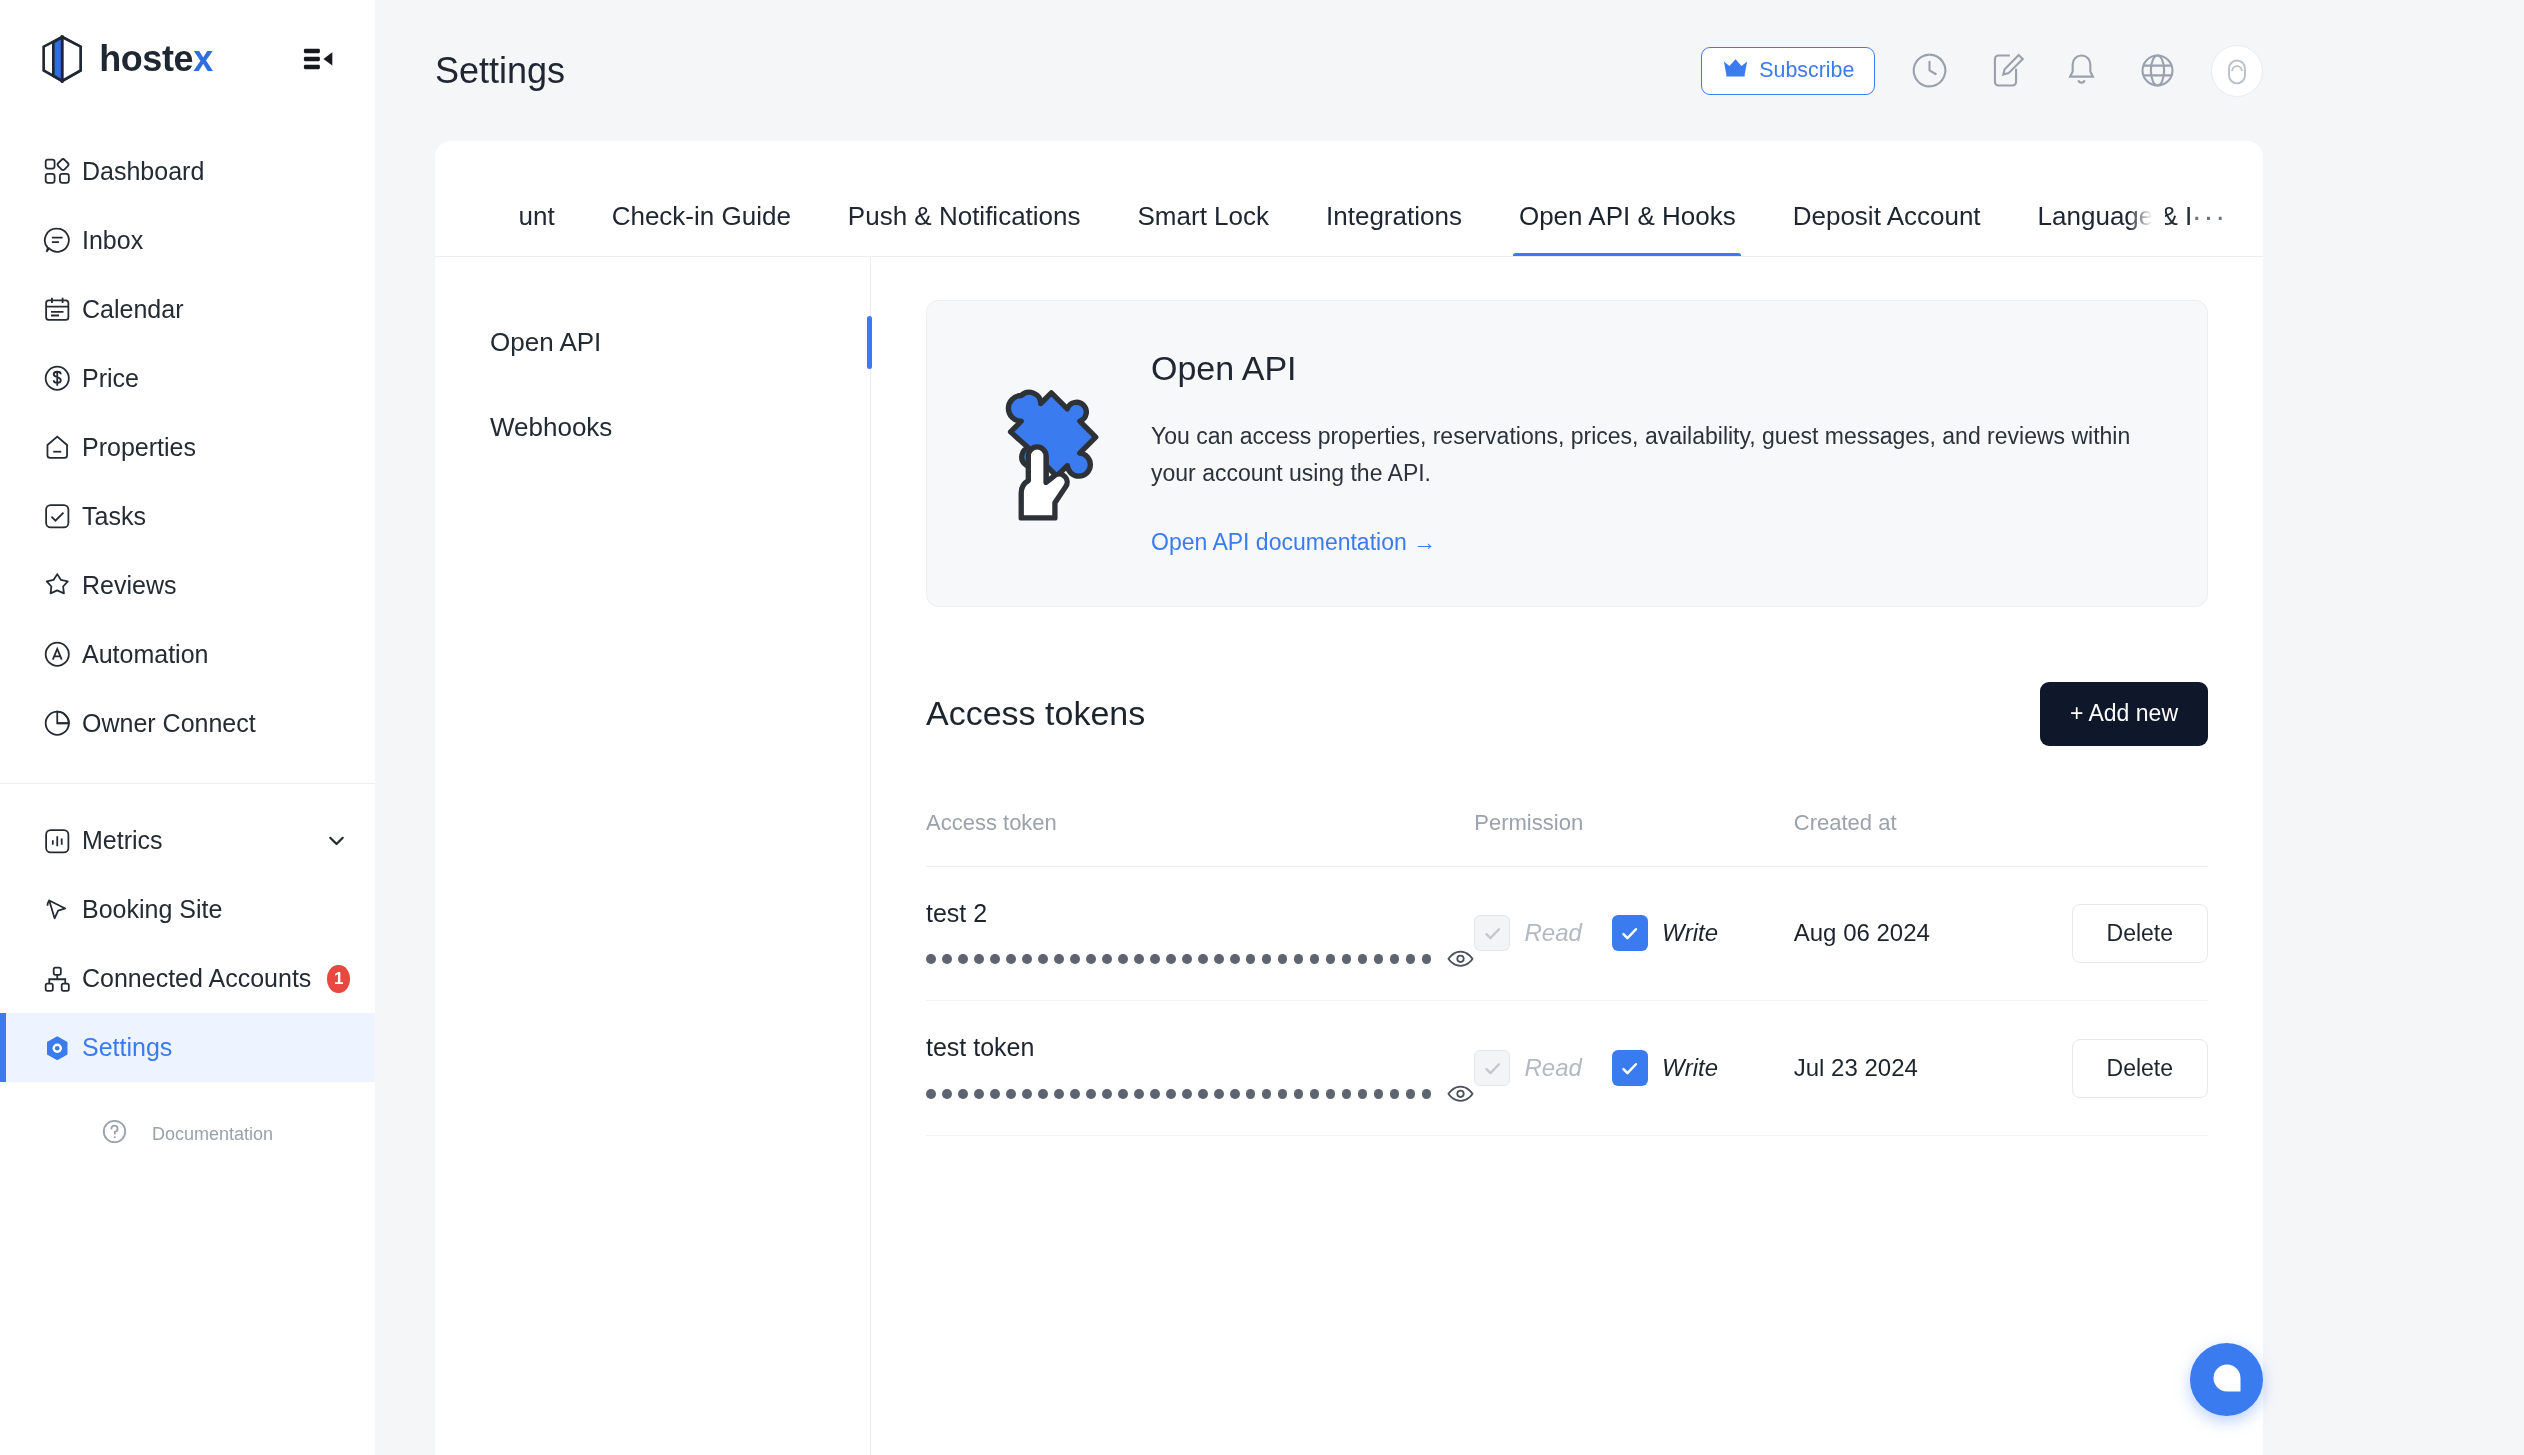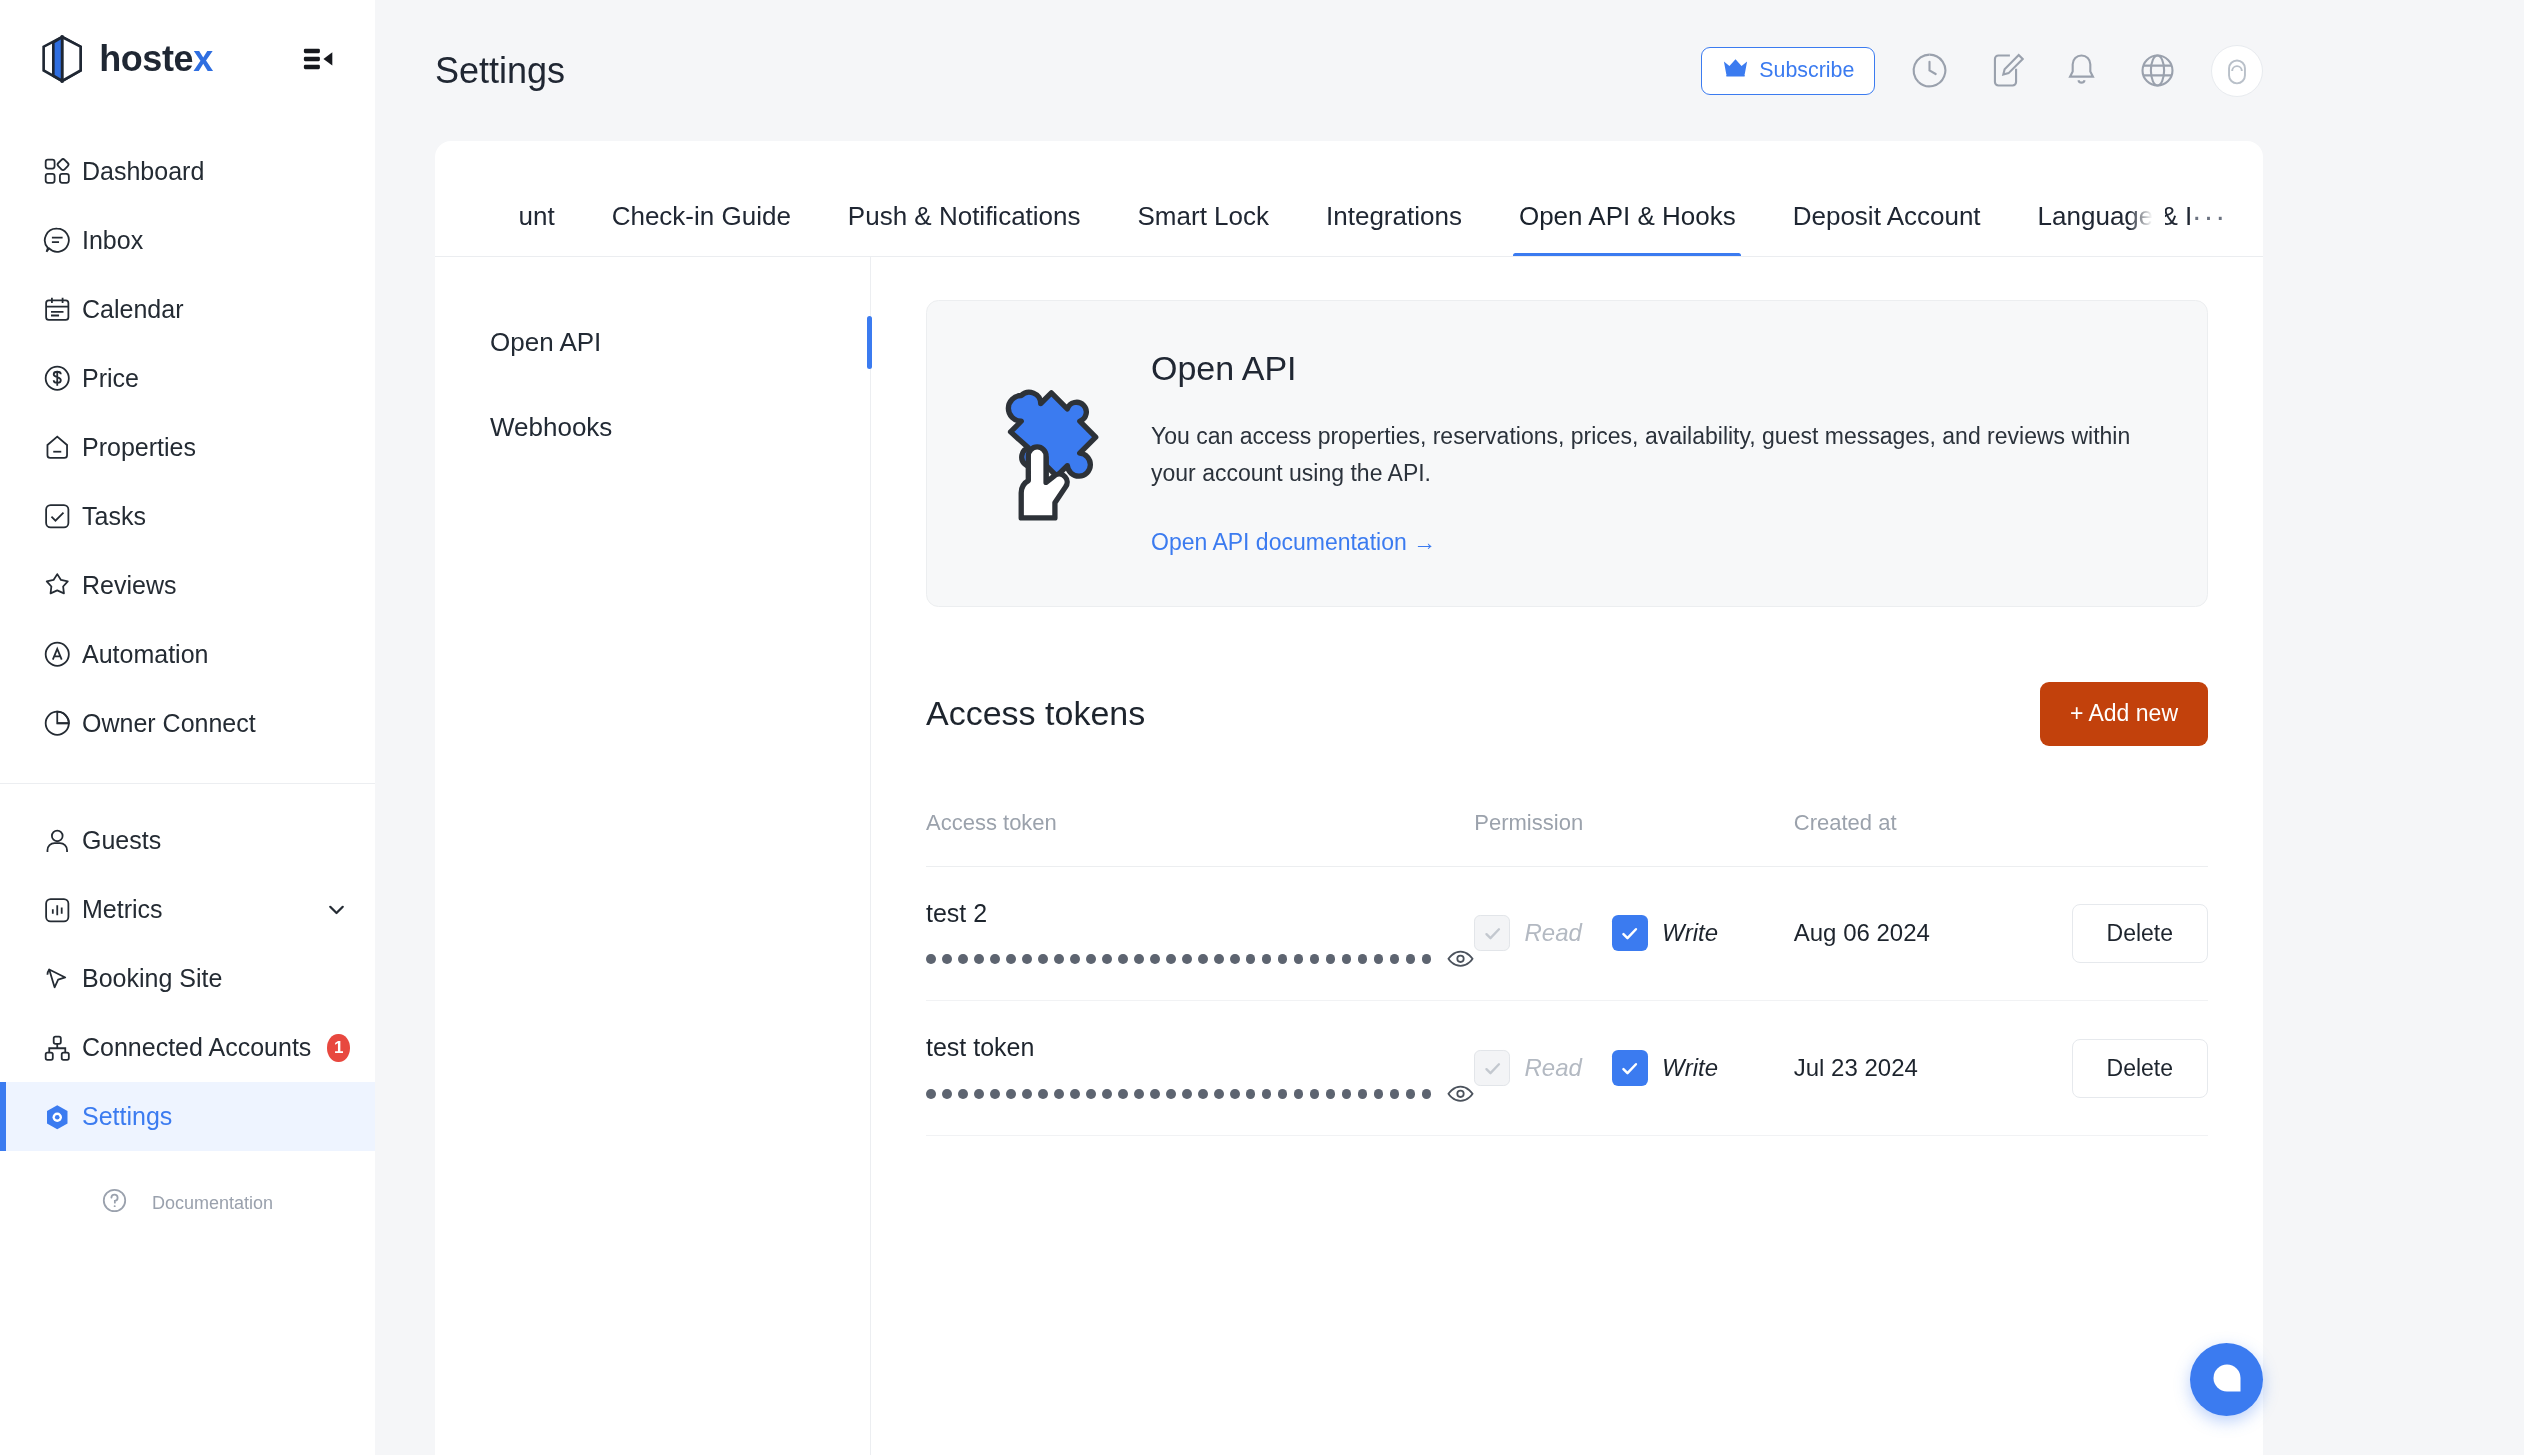--- a/index.html
+++ b/index.html
@@ -172,21 +172,21 @@
   .api-illustration { width: 121px; flex: 0 0 121px; padding-top: 27px; }
   .api-body { flex: 1 1 auto; min-width: 0; }
   .api-title { font-size: 34px; color: #202733; margin-bottom: 30px; }
   .api-desc { font-size: 23px; line-height: 1.62; color: #2b323b; max-width: 1112px; margin-bottom: 36px; }
   .api-link { font-size: 23px; color: #3b7bf0; cursor: pointer; display: inline-block; }
 
   .tokens-head { display: flex; align-items: center; margin-top: 75px; }
   .tokens-title { font-size: 34px; color: #1d242d; }
   .add-new-btn {
     margin-left: auto;
-    background: #c2410c; color: #fff;
+    background: #0f172a; color: #fff;
     border: none; border-radius: 9px;
     height: 64px; padding: 0 30px;
     font-size: 23px; cursor: pointer;
     font-family: "Liberation Sans", sans-serif;
   }
 
   table.tokens { width: 100%; border-collapse: collapse; margin-top: 64px; }
   table.tokens th {
     text-align: left; font-size: 22px; font-weight: 400; color: #9ba2ac;
     padding: 0 0 30px 0;
@@ -356,29 +356,20 @@
         </span>
         <span class="nav-label">Owner Connect</span>
       </div>
 
     </nav>
 
     <div class="nav-divider"></div>
 
     <nav class="nav-group group2">
 
-      <div class="nav-item">
-        <span class="nav-ico">
-          <svg width="28.5" height="28.5" viewBox="0 0 32 32" fill="none" stroke="#242b33" stroke-width="2">
-            <circle cx="16" cy="10" r="6"></circle>
-            <path d="M5 28v-2a8 8 0 0 1 8-8h6a8 8 0 0 1 8 8v2"></path>
-          </svg>
-        </span>
-        <span class="nav-label">Guests</span>
-      </div>
 
       <div class="nav-item">
         <span class="nav-ico">
           <svg width="28.5" height="28.5" viewBox="0 0 32 32" fill="none" stroke="#242b33" stroke-width="2">
             <rect x="3.5" y="3.5" width="25" height="25" rx="5"></rect>
             <path d="M11 20v-5M16 21.5v-11M21 20v-7"></path>
           </svg>
         </span>
         <span class="nav-label">Metrics</span>
         <span class="chev">

